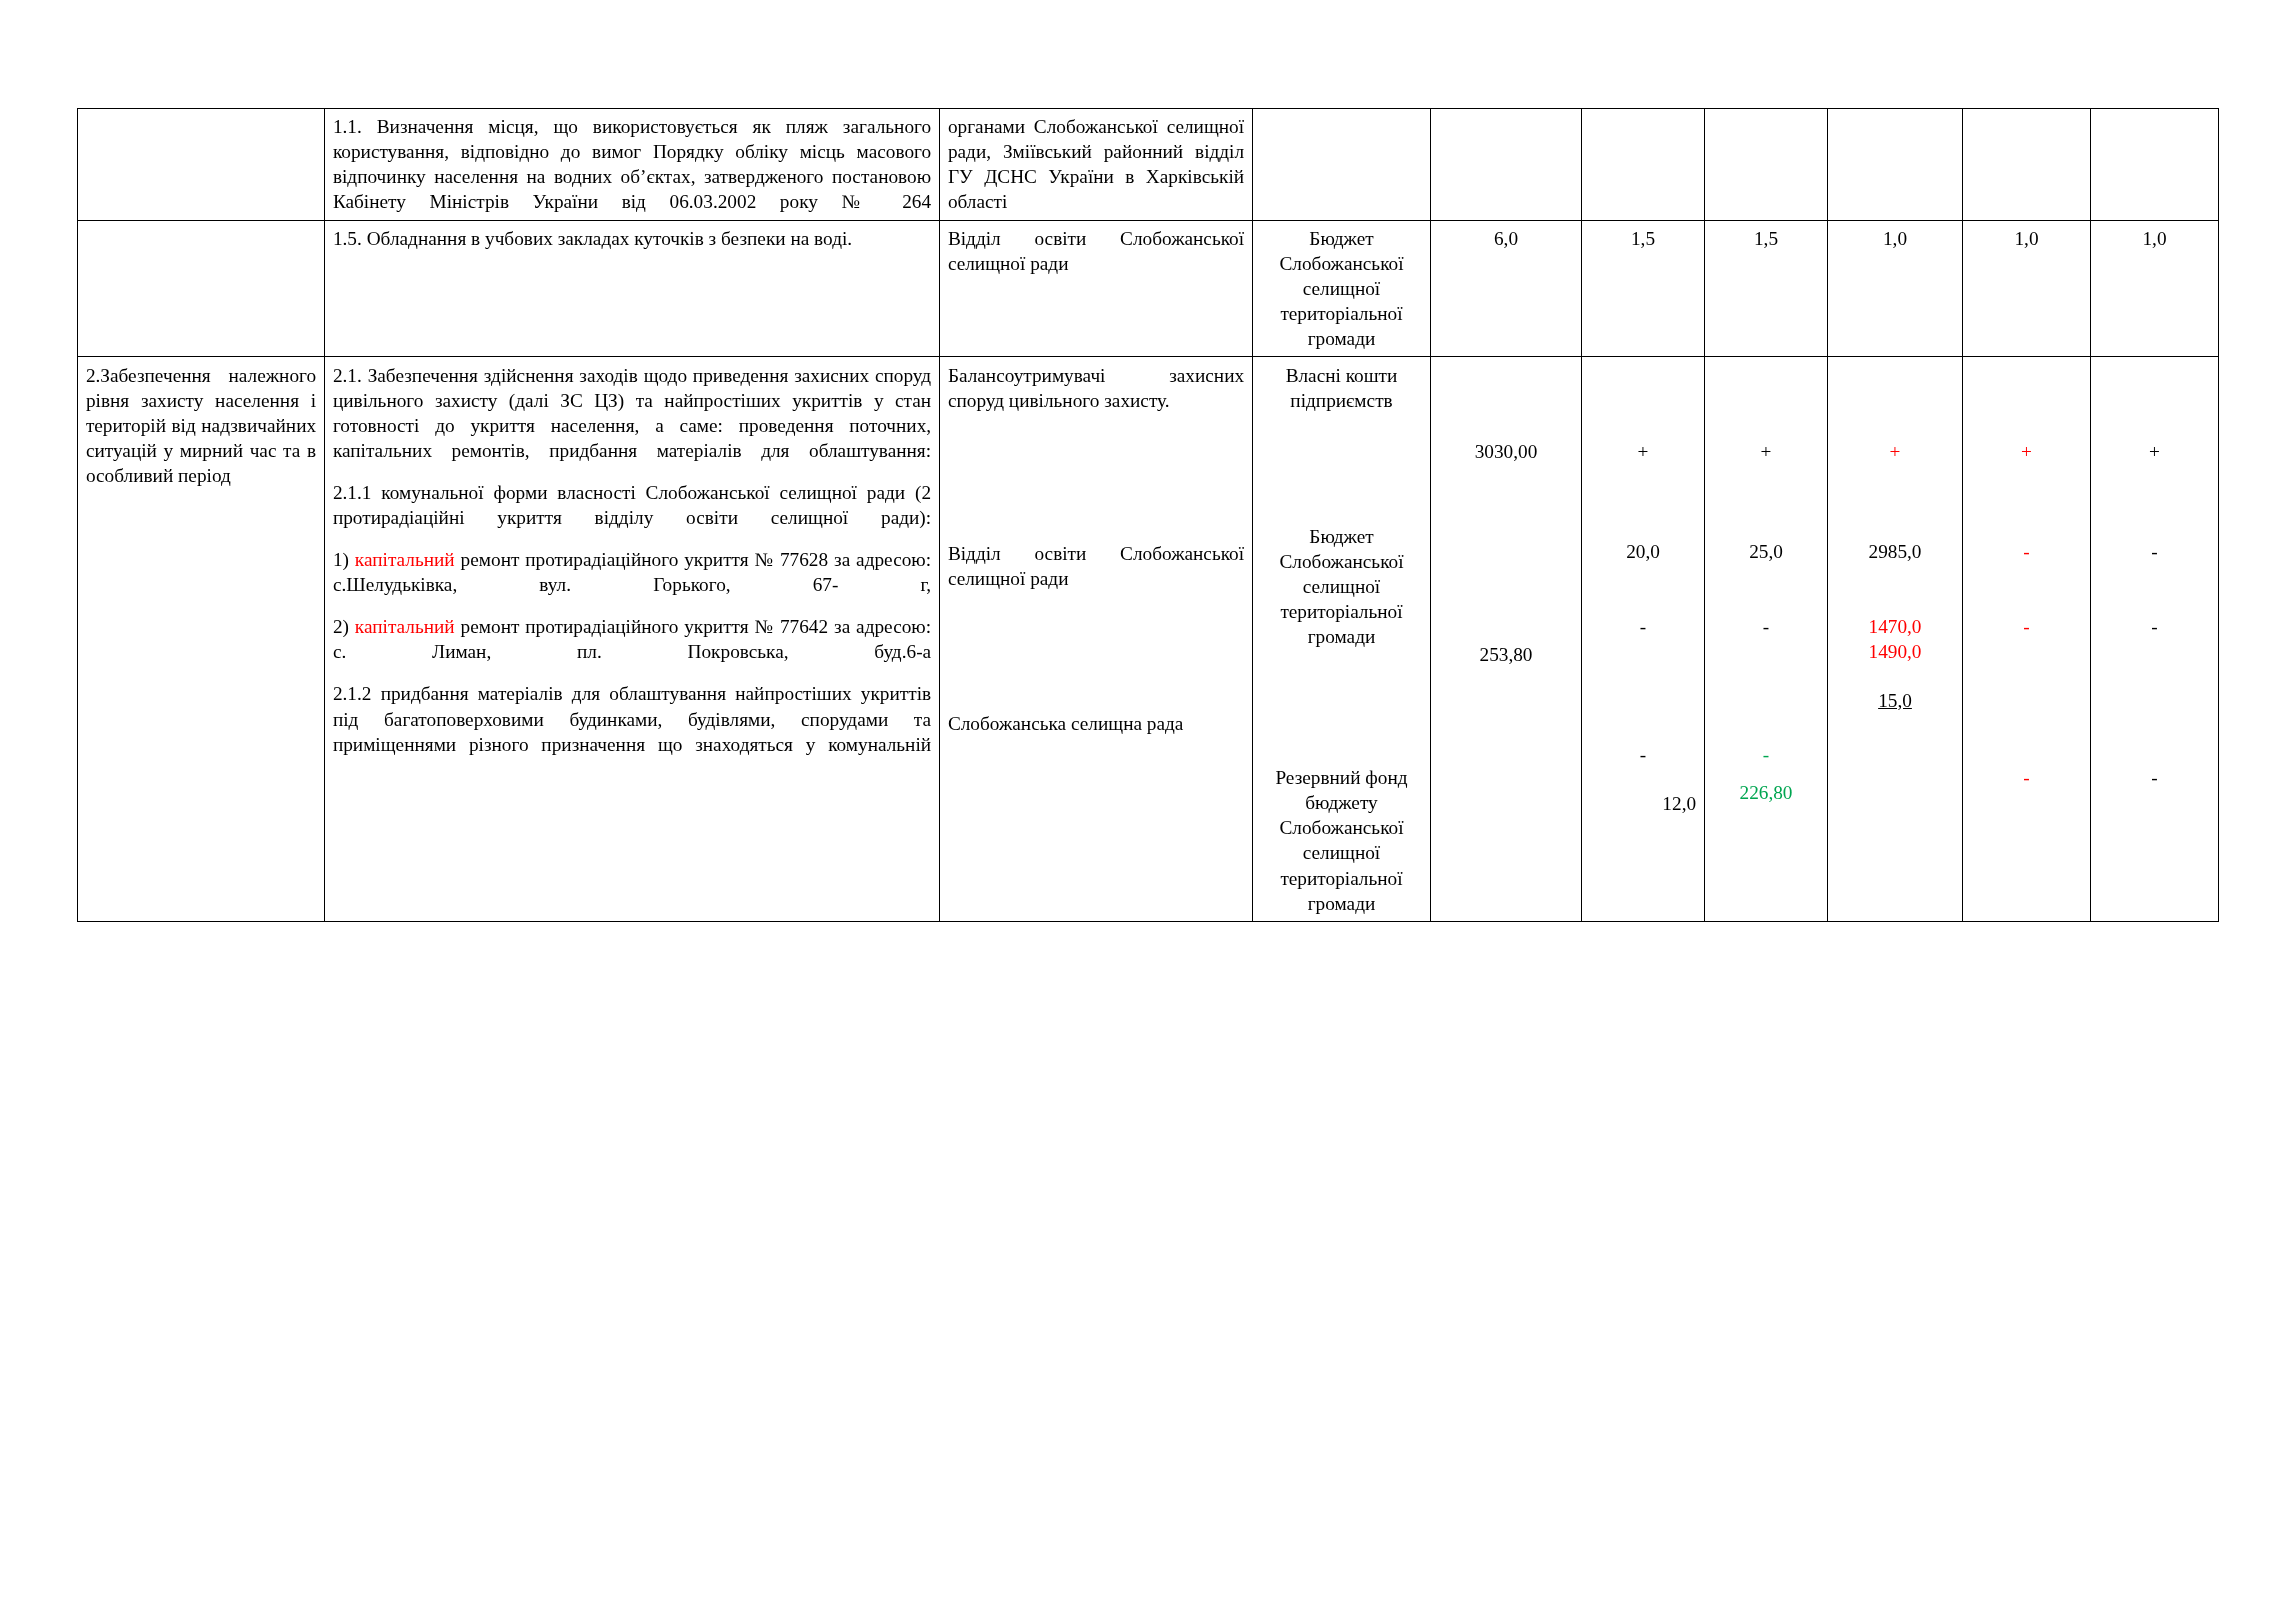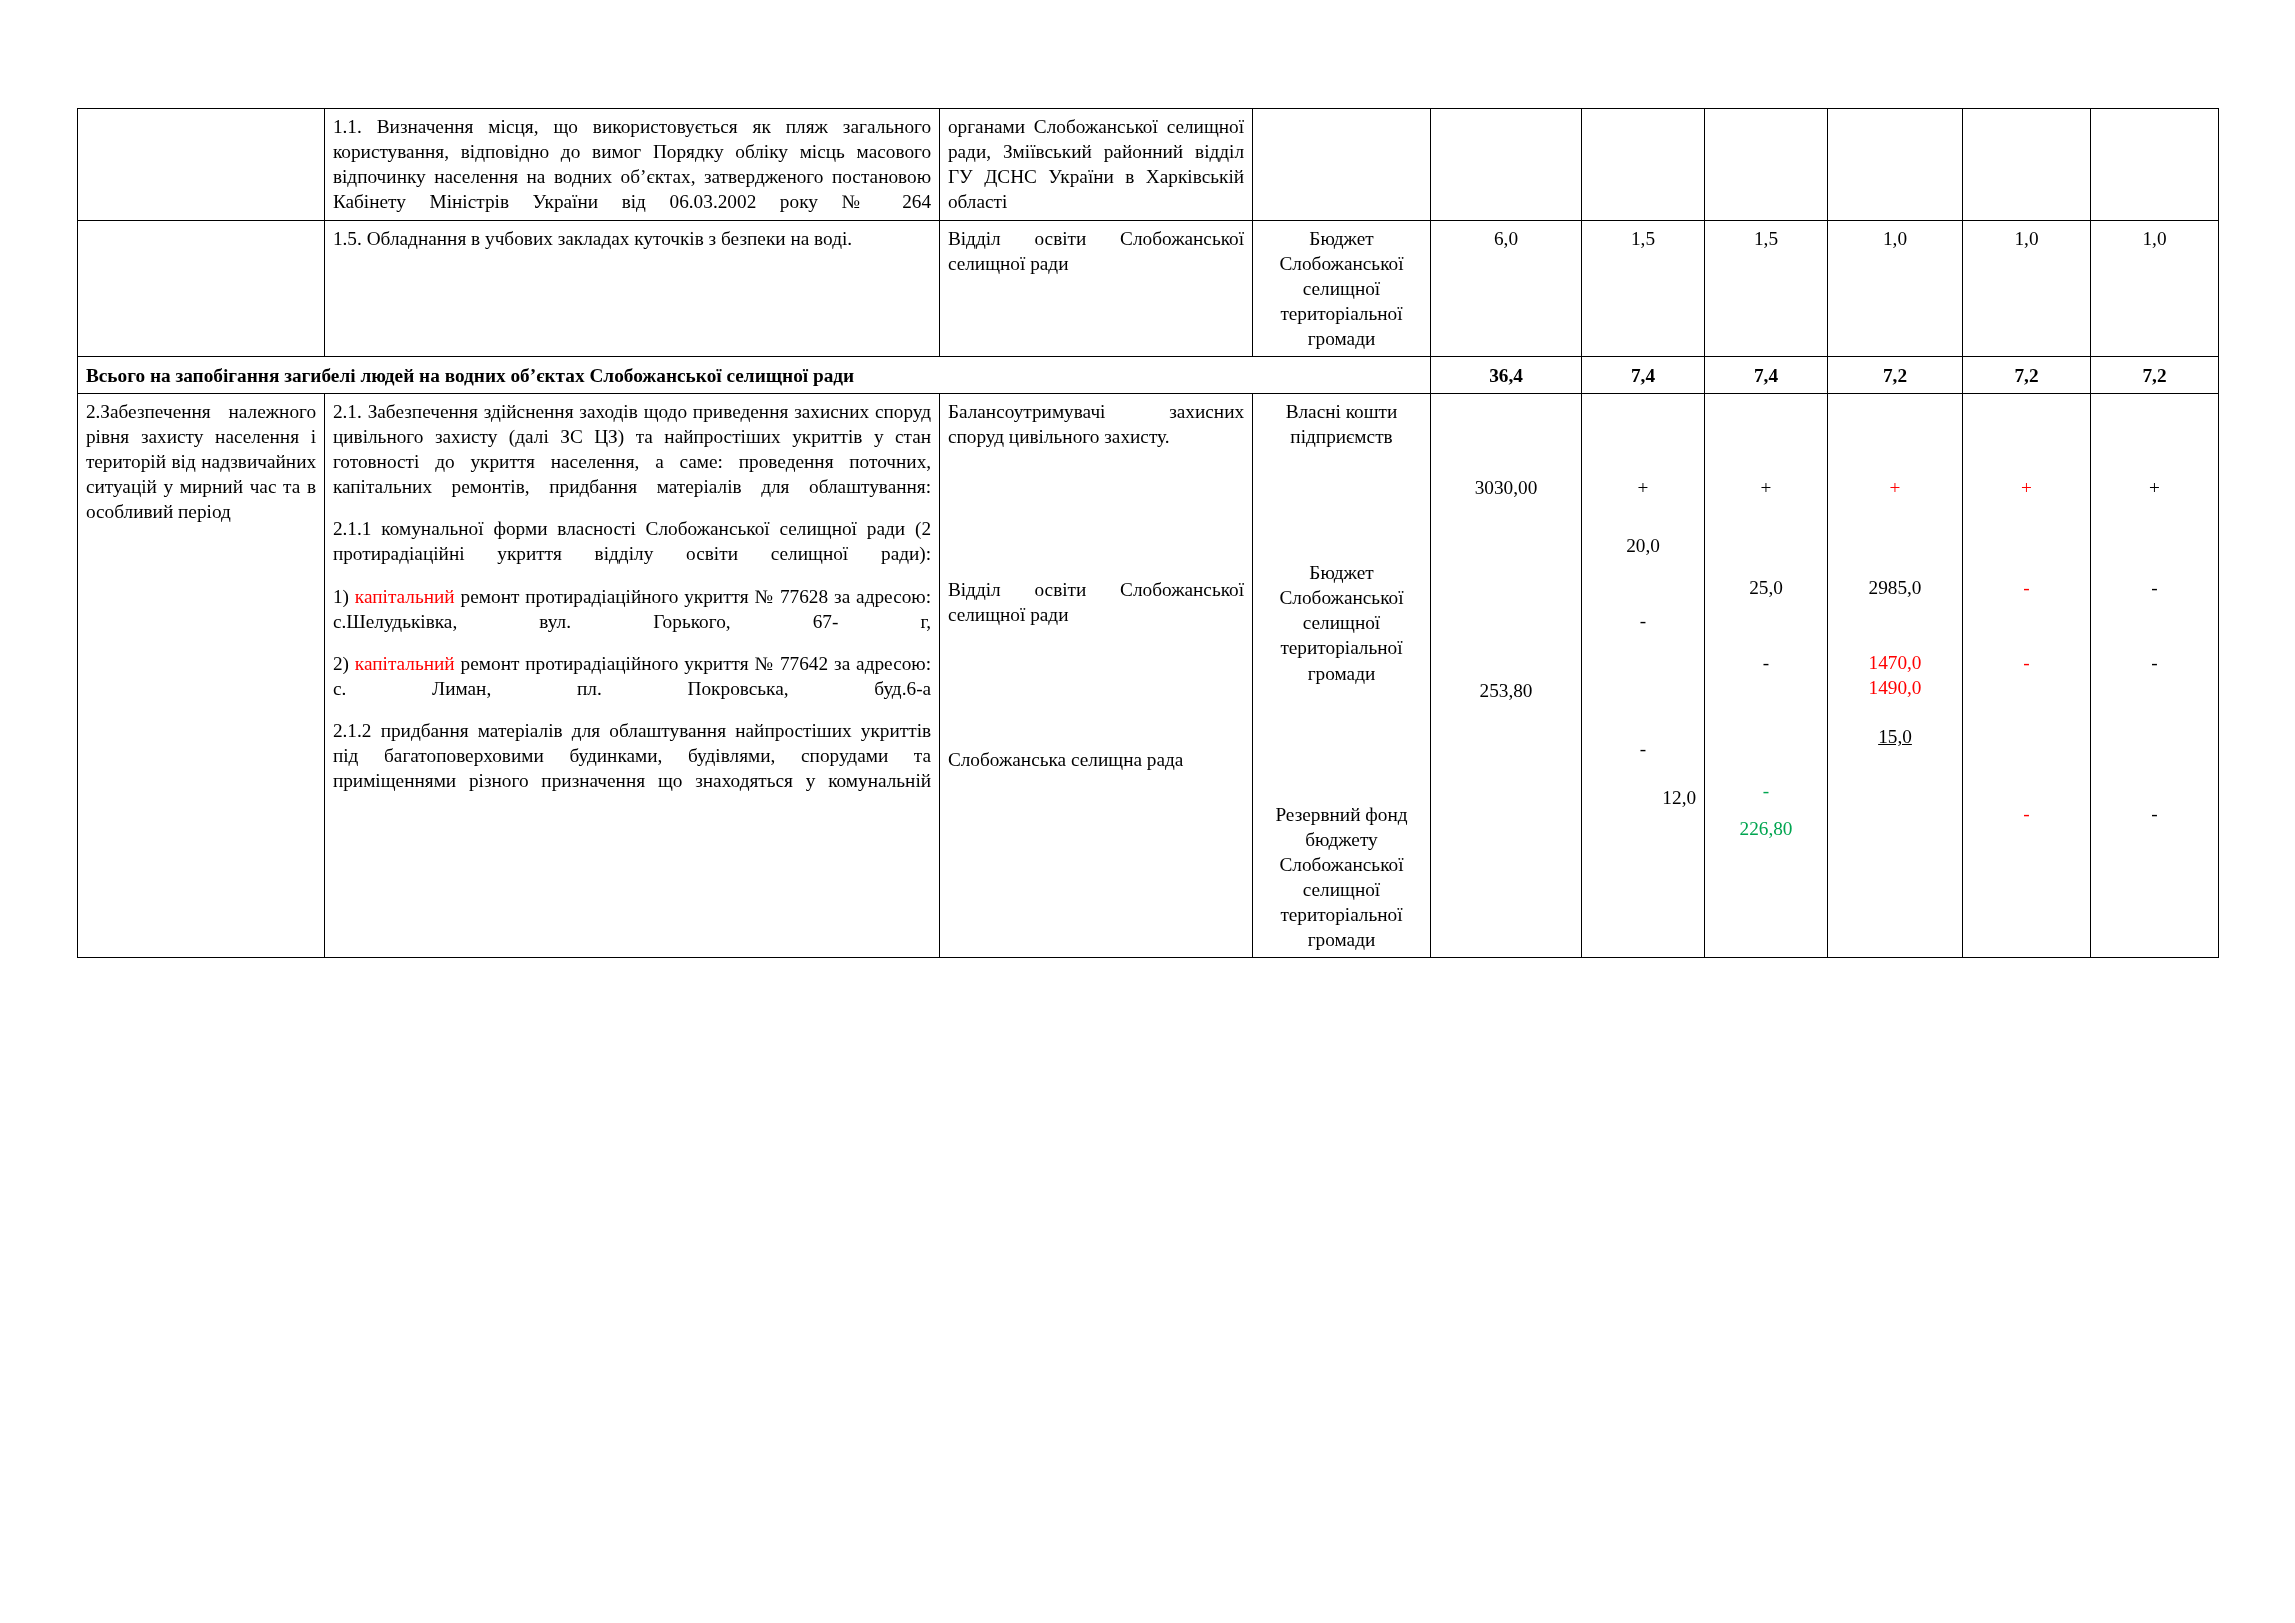--- a/index.html
+++ b/index.html
@@ -95,29 +95,20 @@
         <td class="justl">Відділ освіти Слобожанської селищної ради</td>
         <td class="center">Бюджет Слобожанської селищної територіальної громади</td>
         <td class="center">6,0</td>
         <td class="center">1,5</td>
         <td class="center">1,5</td>
         <td class="center">1,0</td>
         <td class="center">1,0</td>
         <td class="center">1,0</td>
       </tr>
 
-      <tr class="totalrow">
-        <td colspan="4" class="bold">Всього на запобігання загибелі людей на водних  об’єктах  Слобожанської селищної ради</td>
-        <td class="center bold">36,4</td>
-        <td class="center bold">7,4</td>
-        <td class="center bold">7,4</td>
-        <td class="center bold">7,2</td>
-        <td class="center bold">7,2</td>
-        <td class="center bold">7,2</td>
-      </tr>
 
       <tr>
         <td class="justl">2.Забезпечення належного рівня захисту населення і територій від надзвичайних ситуацій у мирний час та в особливий період</td>
 
         <td class="just">
           <p>2.1. Забезпечення здійснення заходів щодо приведення захисних споруд цивільного захисту (далі ЗС ЦЗ) та найпростіших укриттів у стан готовності до укриття населення, а саме: проведення поточних, капітальних ремонтів, придбання матеріалів для облаштування:</p>
           <p>2.1.1 комунальної форми власності Слобожанської селищної ради (2 протирадіаційні укриття відділу освіти селищної ради):</p>
           <p><span>1) </span><span class="red">капітальний</span><span> ремонт протирадіаційного укриття № 77628 за адресою: с.Шелудьківка, вул. Горького, 67- г,</span></p>
           <p><span>2) </span><span class="red">капітальний</span><span> ремонт протирадіаційного укриття № 77642 за адресою: с. Лиман, пл. Покровська, буд.6-а</span></p>
           <p>2.1.2 придбання матеріалів для облаштування найпростіших укриттів під багатоповерховими будинками, будівлями, спорудами та приміщеннями різного призначення що знаходяться у комунальній</p>
@@ -137,21 +128,21 @@
 
         <td class="center num-stack">
           <p style="margin-top:76px;"></p>
           <p style="margin-top:75px;">3030,00</p>
           <p style="margin-top:178px;"></p>
           <p style="margin-top:23.6px;">253,80</p>
         </td>
 
         <td class="center num-stack">
           <p style="margin-top:76px;">+</p>
-          <p style="margin-top:33px;">20,0</p>
+          <p style="margin-top:75px;">20,0</p>
           <p style="margin-top:50px;">-</p>
           <p style="margin-top:103px;">-</p>
           <p style="margin-top:23.6px;text-align:right;">12,0</p>
         </td>
 
         <td class="center num-stack">
           <p style="margin-top:76px;">+</p>
           <p style="margin-top:75px;">25,0</p>
           <p style="margin-top:50px;">-</p>
           <p class="green" style="margin-top:103px;">-</p>

